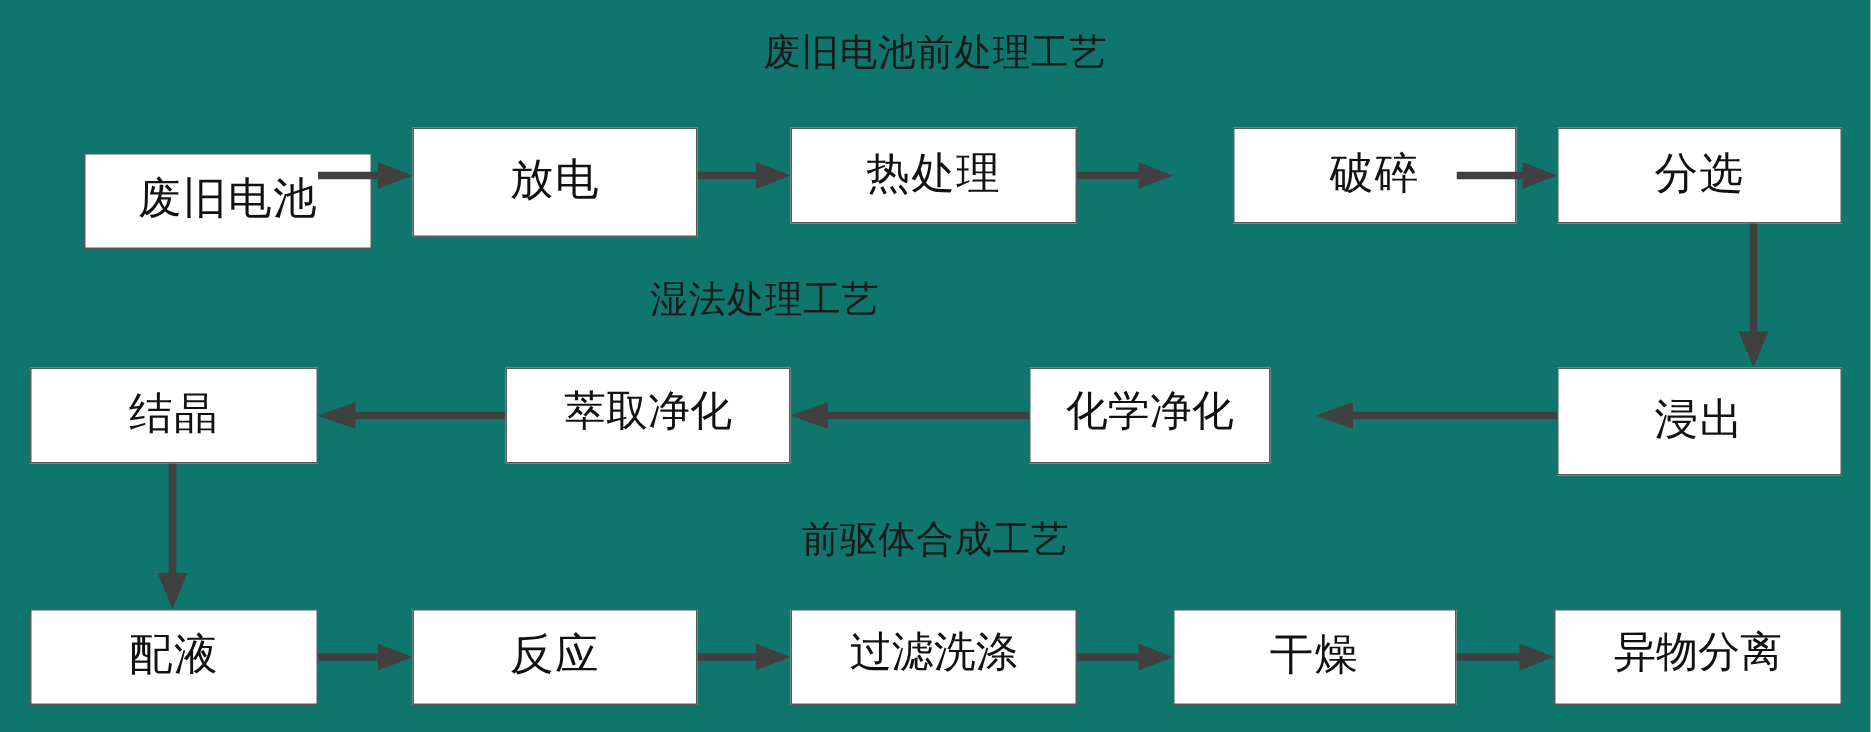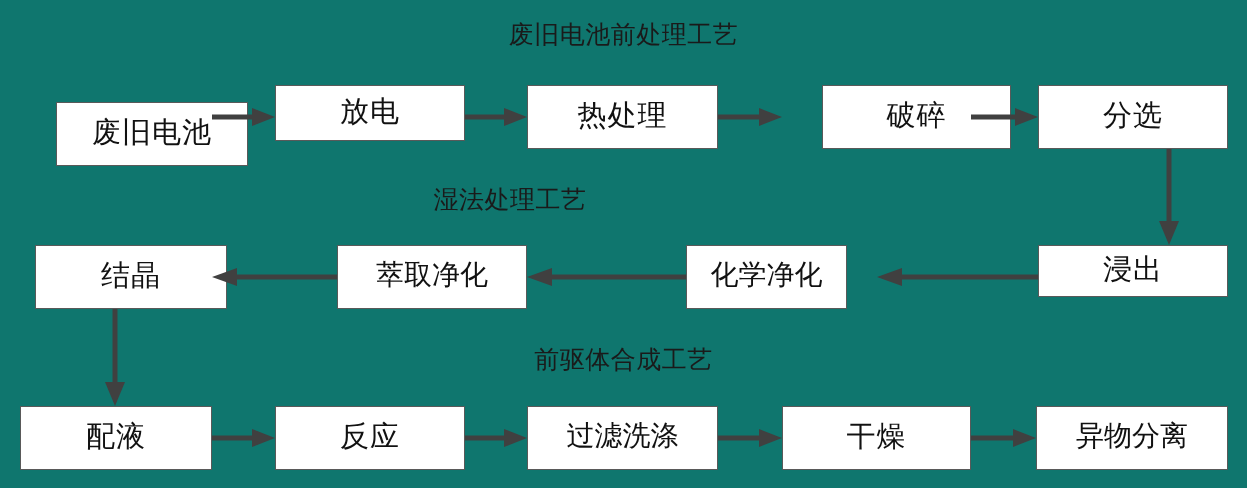--- a/index.html
+++ b/index.html
@@ -45,21 +45,21 @@
 </head>
 <body>
 
 <div id="canvas">
 
   <div class="section-title" style="left:0; top:18px; width:1247px;">废旧电池前处理工艺</div>
 
   <div class="node" style="left:20px; top:102px; width:192px; height:64px;margin-left:36px;">
     <span>废旧电池</span>
   </div>
-  <div class="node" style="left:275px; top:85px; width:190px; height:56px;">
+  <div class="node" style="left:275px; top:85px; width:190px; height:73px;">
     <span>放电</span>
   </div>
   <div class="node" style="left:527px; top:85px; width:191px; height:64px;">
     <span>热处理</span>
   </div>
   <div class="node" style="left:782px; top:85px; width:189px; height:64px;margin-left:40px;">
     <span>破碎</span>
   </div>
   <div class="node" style="left:1038px; top:85px; width:190px; height:64px;">
     <span>分选</span>
@@ -92,30 +92,30 @@
 
   <div class="section-title" style="left:0; top:183px; width:1020px;">湿法处理工艺</div>
 
   <div class="v-arrow" style="left:1157px; top:149px;">
     <svg width="24" height="96" viewBox="0 0 24 96">
       <line x1="12" y1="0" x2="12" y2="76" stroke="#404040" stroke-width="5"></line>
       <polygon points="2,72 22,72 12,96" fill="#404040"></polygon>
     </svg>
   </div>
 
-  <div class="node" style="left:20px; top:245px; width:192px; height:64px;margin-left:15px;">
+  <div class="node" style="left:20px; top:245px; width:192px; height:64px;">
     <span>结晶</span>
   </div>
   <div class="node tight" style="left:337px; top:245px; width:190px; height:64px;">
     <span>萃取净化</span>
   </div>
   <div class="node tight" style="left:686px; top:245px; width:161px; height:64px;">
     <span>化学净化</span>
   </div>
-  <div class="node" style="left:1038px; top:245px; width:190px; height:52px;">
+  <div class="node" style="left:1038px; top:245px; width:190px; height:72px;">
     <span>浸出</span>
   </div>
 
   <div class="h-arrow" style="left:212px; top:266px;">
     <svg width="125" height="22" viewBox="0 0 125 22">
       <line x1="125" y1="11" x2="22" y2="11" stroke="#404040" stroke-width="5"></line>
       <polygon points="25,2 25,20 0,11" fill="#404040"></polygon>
     </svg>
   </div>
   <div class="h-arrow" style="left:527px; top:266px;">

